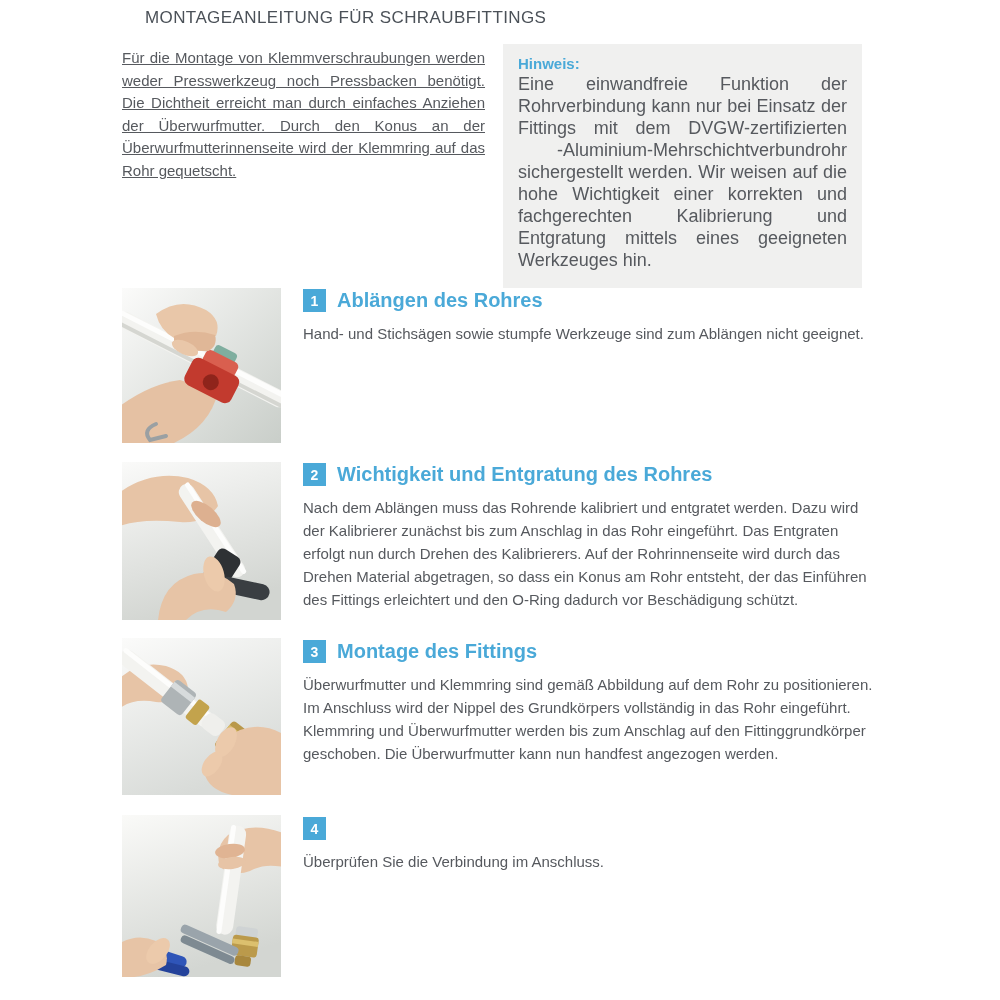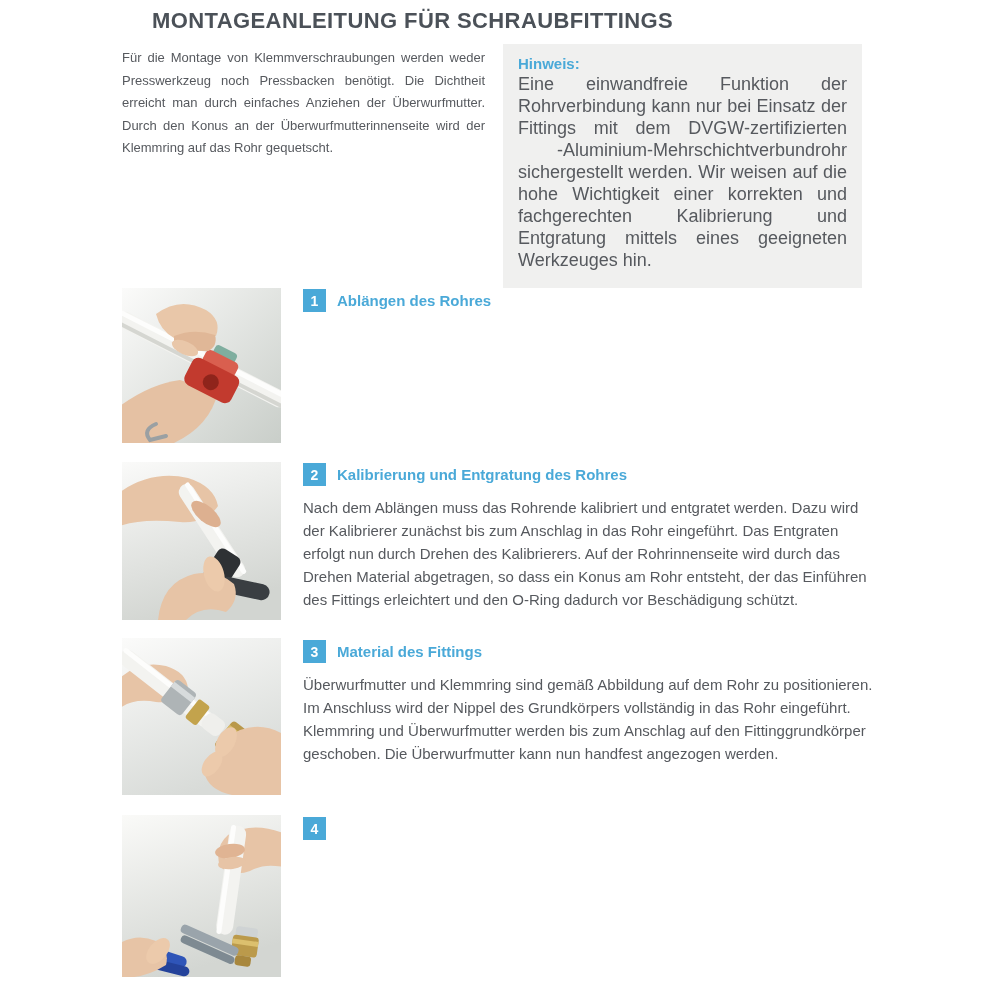--- a/index.html
+++ b/index.html
@@ -5,29 +5,30 @@
   * { margin:0; padding:0; box-sizing:border-box; }
   html,body { background:#ffffff; }
   body {
     width:1000px; height:1000px; position:relative; overflow:hidden;
     font-family:"Liberation Sans","DejaVu Sans",sans-serif;
     color:var(--body-gray,#56595e);
   }
   .page { position:absolute; inset:0; background:#fff; }
 
   .title {
-    position:absolute; left:152px; top:8px; width:760px;
-    font-size:22px; font-weight:700; letter-spacing:0.4px;
+    position:absolute; left:145px; top:8px; width:760px;
+    font-size:17px; font-weight:400; letter-spacing:0.4px;
     color:var(--heading-gray,#4b5158);
   }
 
   .intro {
     position:absolute; left:122px; top:47px; width:363px;
-    font-size:13px; line-height:22.5px; text-align:justify;
+    font-size:15px; line-height:22.5px; text-align:justify;
     color:var(--body-gray,#56595e);
+    text-decoration:underline;
   }
 
   .note {
     position:absolute; left:503px; top:44px; width:359px; min-height:148px;
     background:var(--note-bg,#f0f0ef); padding:11px 15px 17px 15px;
   }
   .note-title {
     font-size:15px; font-weight:700; color:var(--accent-blue,#4aa9d8);
     margin-bottom:1px;
   }
@@ -49,21 +50,21 @@
   .sb1 { top:289px; } .sb2 { top:463px; } .sb3 { top:640px; } .sb4 { top:817px; }
 
   .step-header { display:flex; align-items:center; gap:11px; margin-bottom:10px; }
   .badge {
     width:23px; height:23px; flex:0 0 23px;
     background:var(--accent-blue,#4aa9d8); color:var(--badge-text,#ffffff);
     font-size:14px; font-weight:700;
     display:flex; align-items:center; justify-content:center;
   }
   .step-title {
-    font-size:15px; font-weight:700; color:var(--accent-blue,#4aa9d8);
+    font-size:20px; font-weight:700; color:var(--accent-blue,#4aa9d8);
   }
   .step-text {
     font-size:15px; line-height:23px; color:var(--body-gray,#56595e);
   }
   .step-text + .step-text { margin-top:14px; }
 </style>
 </head>
 <body>
 
 <div class="page">
@@ -102,20 +103,21 @@
       <path d="M52 48 Q72 40 93 47 Q96 58 86 63 Q64 64 52 56 Z" fill="#e0b797"></path>
       <ellipse cx="63" cy="60" rx="14" ry="6.5" fill="#e9c7a9" transform="rotate(24 63 60)"></ellipse>
       <path d="M34 136 q-14 6 -6 16 l16 -4" fill="none" stroke="#9aa0a3" stroke-width="4" stroke-linecap="round"></path>
     </svg>
   </figure>
   <section class="stepbody sb1">
     <div class="step-header">
       <span class="badge">1</span>
       <h2 class="step-title">Ablängen des Rohres</h2>
     </div>
+    <p class="step-text">Hand- und Stichsägen sowie stumpfe Werkzeuge sind zum Ablängen nicht geeignet.</p>
   </section>
 
   <figure class="photo photo2">
     <svg viewBox="0 0 159 158" xmlns="http://www.w3.org/2000/svg" role="img" aria-hidden="true">
       <defs>
         <linearGradient id="p2bg" x1="0" y1="0" x2="0.3" y2="1">
           <stop offset="0" stop-color="#fafaf9"></stop>
             <stop offset="1" stop-color="#d2d5d1"></stop>
         </linearGradient>
       </defs>
@@ -128,21 +130,21 @@
       <ellipse cx="84" cy="52" rx="18" ry="8" fill="#ddb090" transform="rotate(40 84 52)"></ellipse>
       <rect x="86" y="88" width="26" height="40" rx="6" fill="#2e3134" transform="rotate(33 99 108)"></rect>
       <rect x="96" y="118" width="52" height="16" rx="8" fill="#3a3e42" transform="rotate(12 120 126)"></rect>
       <path d="M36 158 Q40 120 72 112 Q96 108 112 122 Q118 138 104 150 Q80 142 64 158 Z" fill="#e7c4a6"></path>
       <ellipse cx="92" cy="112" rx="10" ry="18" fill="#eccaab" transform="rotate(-15 92 112)"></ellipse>
     </svg>
   </figure>
   <section class="stepbody sb2">
     <div class="step-header">
       <span class="badge">2</span>
-      <h2 class="step-title">Kalibrierung und Entgratung des Rohres</h2>
+      <h2 class="step-title">Wichtigkeit und Entgratung des Rohres</h2>
     </div>
     <p class="step-text">Nach dem Ablängen muss das Rohrende kalibriert und entgratet werden. Dazu wird der Kalibrierer zunächst bis zum Anschlag in das Rohr eingeführt. Das Entgraten erfolgt nun durch Drehen des Kalibrierers. Auf der Rohrinnenseite wird durch das Drehen Material abgetragen, so dass ein Konus am Rohr entsteht, der das Einführen des Fittings erleichtert und den O-Ring dadurch vor Beschädigung schützt.</p>
   </section>
 
   <figure class="photo photo3">
     <svg viewBox="0 0 159 157" xmlns="http://www.w3.org/2000/svg" role="img" aria-hidden="true">
       <defs>
         <linearGradient id="p3bg" x1="0" y1="0" x2="0.4" y2="1">
           <stop offset="0" stop-color="#fbfbfa"></stop>
             <stop offset="1" stop-color="#d8dbd8"></stop>
@@ -161,21 +163,21 @@
         <rect x="110" y="60" width="28" height="7" fill="#d9bc6b"></rect>
       </g>
       <path d="M161 157 L161 96 Q140 84 118 92 Q100 100 102 118 Q84 118 82 134 Q86 152 110 157 Z" fill="#e7c4a6"></path>
       <ellipse cx="104" cy="104" rx="9" ry="16" fill="#eccaab" transform="rotate(28 104 104)"></ellipse>
       <ellipse cx="90" cy="126" rx="8" ry="14" fill="#eccaab" transform="rotate(35 90 126)"></ellipse>
     </svg>
   </figure>
   <section class="stepbody sb3">
     <div class="step-header">
       <span class="badge">3</span>
-      <h2 class="step-title">Material des Fittings</h2>
+      <h2 class="step-title">Montage des Fittings</h2>
     </div>
     <p class="step-text">Überwurfmutter und Klemmring sind gemäß Abbildung auf dem Rohr zu positionieren. Im Anschluss wird der Nippel des Grundkörpers vollständig in das Rohr eingeführt. Klemmring und Überwurfmutter werden bis zum Anschlag auf den Fittinggrundkörper geschoben. Die Überwurfmutter kann nun handfest angezogen werden.</p>
   </section>
 
   <figure class="photo photo4">
     <svg viewBox="0 0 159 162" xmlns="http://www.w3.org/2000/svg" role="img" aria-hidden="true">
       <defs>
         <linearGradient id="p4bg" x1="0" y1="0" x2="0.3" y2="1">
           <stop offset="0" stop-color="#fafaf8"></stop>
             <stop offset="1" stop-color="#d3d6d2"></stop>
@@ -202,15 +204,16 @@
       <rect x="8" y="134" width="58" height="11" rx="5.5" fill="#2f55b8" transform="rotate(18 37 139)"></rect>
       <rect x="14" y="146" width="54" height="10" rx="5" fill="#24429a" transform="rotate(14 41 151)"></rect>
       <path d="M-2 162 L-2 128 Q16 118 34 126 Q48 134 44 150 Q28 160 12 162 Z" fill="#e7c4a6"></path>
       <ellipse cx="36" cy="136" rx="9" ry="15" fill="#eccaab" transform="rotate(40 36 136)"></ellipse>
     </svg>
   </figure>
   <section class="stepbody sb4">
     <div class="step-header">
       <span class="badge">4</span>
     </div>
+    <p class="step-text">Überprüfen Sie die Verbindung im Anschluss.</p>
   </section>
 
 </div>
 
 </body></html>

